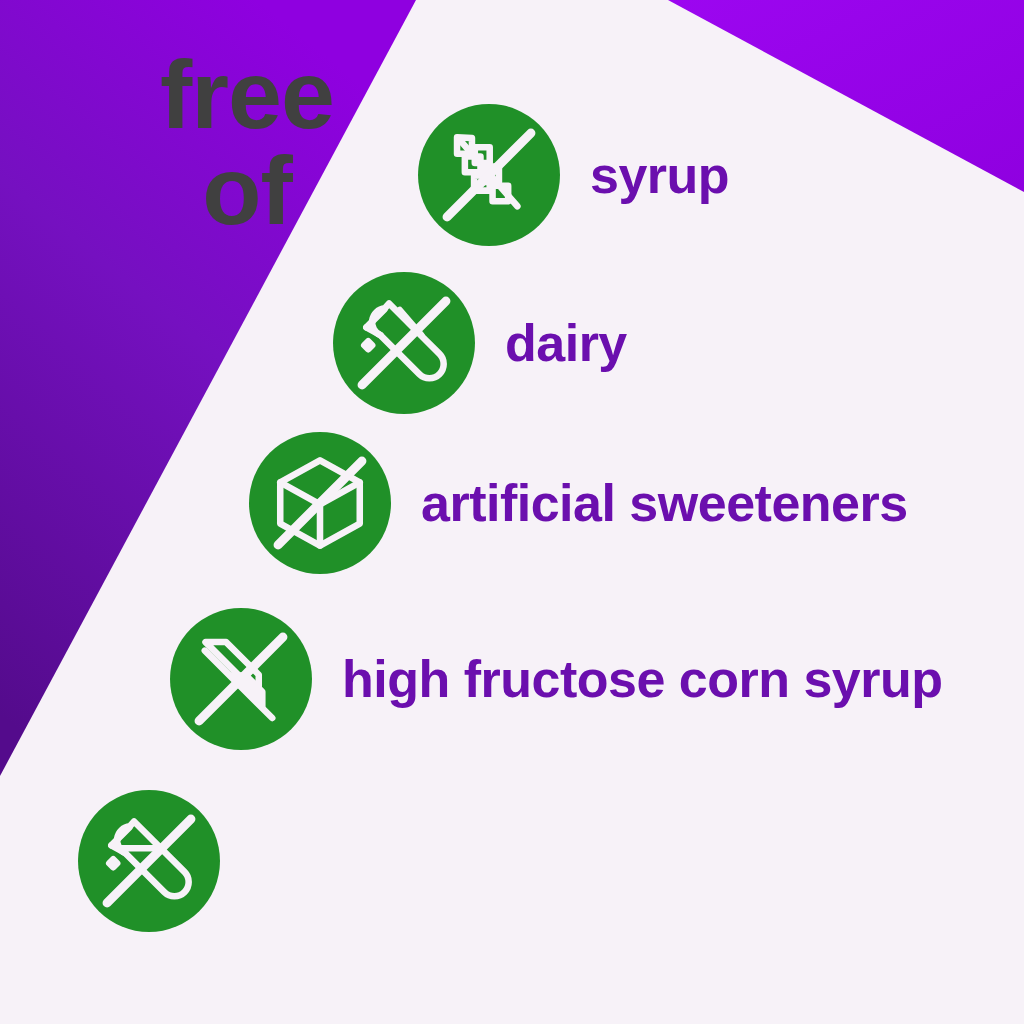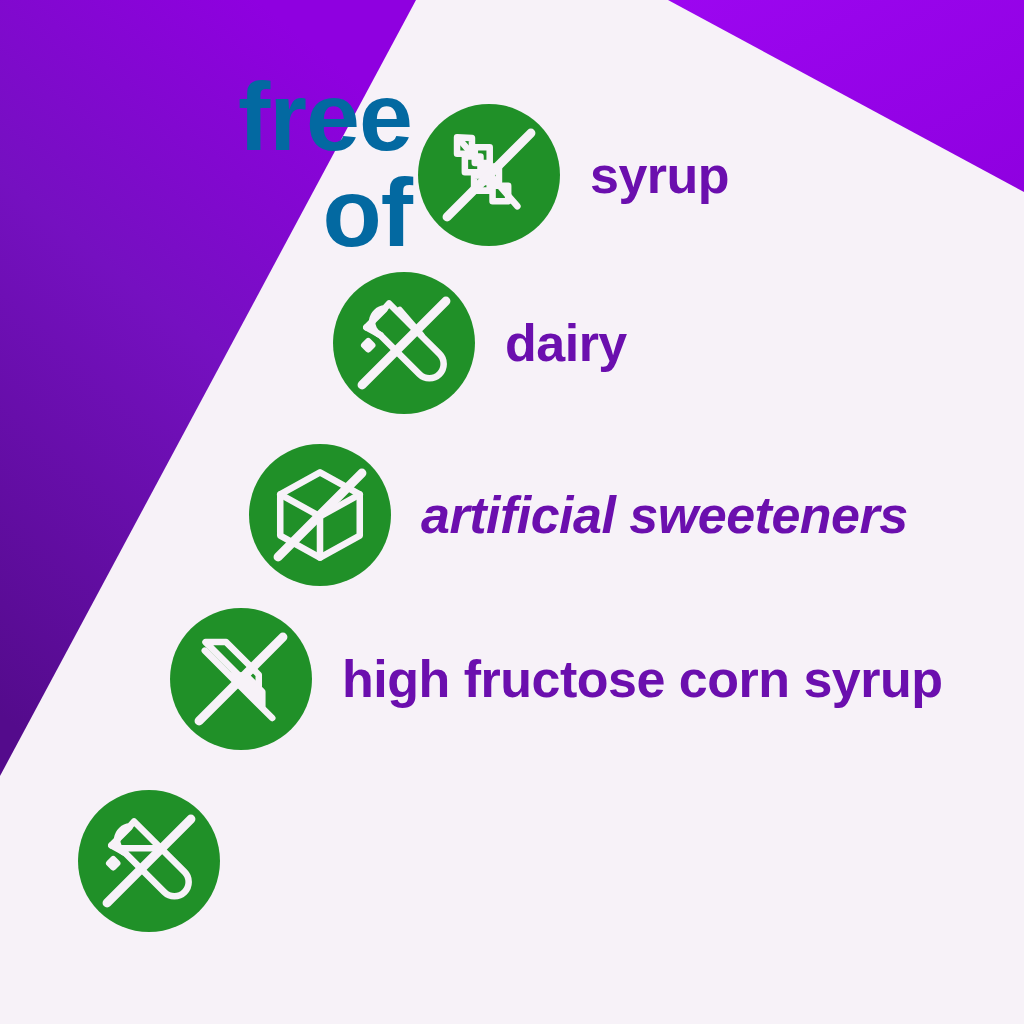--- a/index.html
+++ b/index.html
@@ -10,27 +10,27 @@
     background:#f7f2f8;
   }
   #stage{position:relative;width:1024px;height:1024px;overflow:hidden;background:#f7f2f8;}
 
   
   .bg-layer{position:absolute;inset:0;}
   .bg-layer svg{display:block;width:1024px;height:1024px;}
 
   
   #heading{
-    position:absolute;left:82px;top:72px;width:330px;
-    color:#0369a1;
+    position:absolute;left:82px;top:50px;width:330px;
+    color:#404040;
     font-weight:700;
     font-size:97px;
     line-height:0.93;
     letter-spacing:-1px;
-    text-align:right;
+    text-align:center;
   }
   #heading .hline{display:block;}
   #heading .hline-2{margin-top:6px;}
 
   
   .row{
     position:absolute;
     display:flex;
     align-items:center;
   }
@@ -45,21 +45,21 @@
     font-weight:700;
     font-size:52px;
     line-height:1;
     white-space:nowrap;
     letter-spacing:-0.5px;
   }
 
   
   #row-0{left:418px;top:104px;}
   #row-1{left:333px;top:272px;}
-  #row-2{left:249px;top:444px;font-style:italic;}
+  #row-2{left:249px;top:432px;}
   #row-3{left:170px;top:608px;}
   #row-4{left:78px;top:790px;}
 
   #row-2 .row-label{font-size:52px;}
   #row-3 .row-label{font-size:52px;}
   #row-4 .row-label{font-size:52px;}
 </style>
 </head>
 <body>
 

